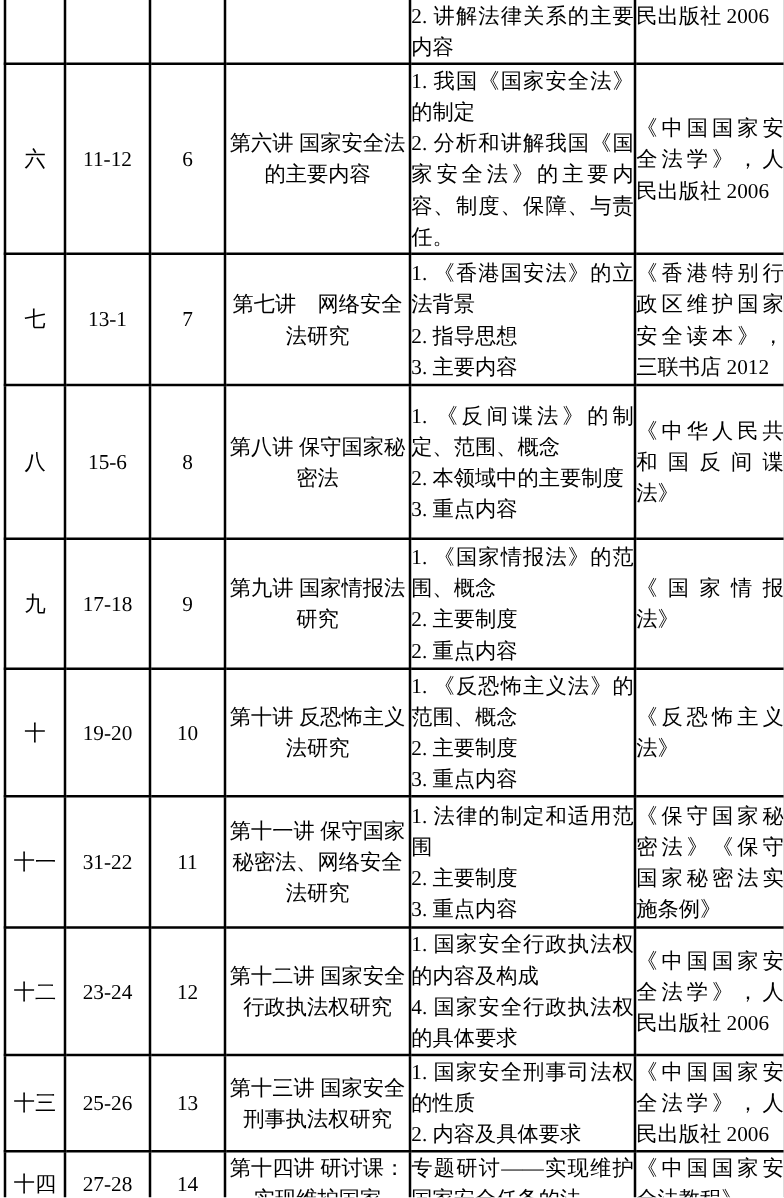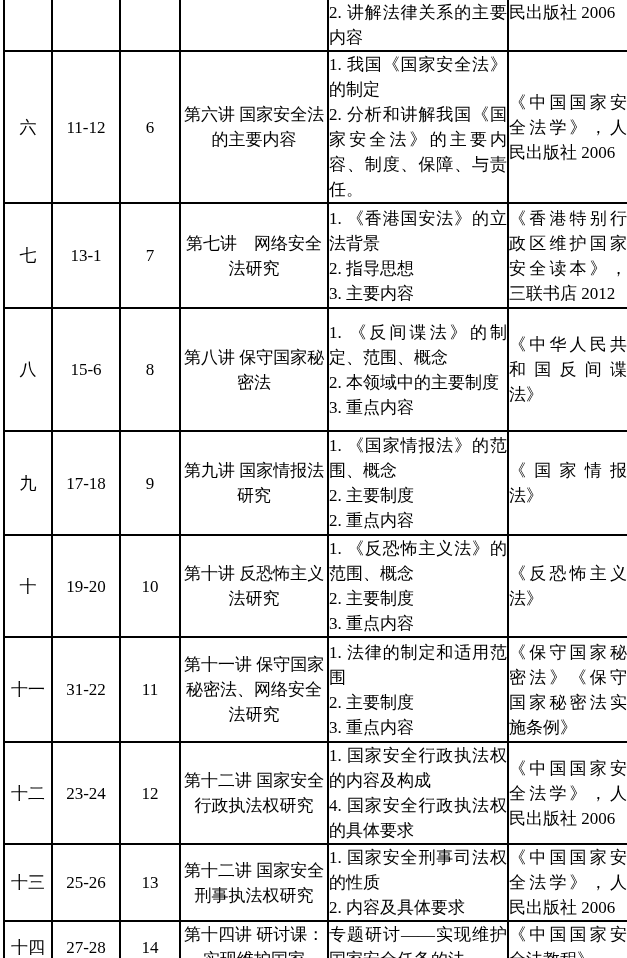--- a/index.html
+++ b/index.html
@@ -170,21 +170,21 @@
           <td class="content">
             <div class="item">1. 国家安全行政执法权的内容及构成</div>
             <div class="item">4. 国家安全行政执法权的具体要求</div>
           </td>
           <td class="reference">《中国国家安全法学》，人民出版社 2006</td>
         </tr>
         <tr>
           <td class="week">十三</td>
           <td class="sessions">25-26</td>
           <td class="number">13</td>
-          <td class="title">第十二讲 国家安全刑事执法权研究</td>
+          <td class="title">第十三讲 国家安全刑事执法权研究</td>
           <td class="content">
             <div class="item">1. 国家安全刑事司法权的性质</div>
             <div class="item">2. 内容及具体要求</div>
           </td>
           <td class="reference">《中国国家安全法学》，人民出版社 2006</td>
         </tr>
         <tr>
           <td class="week">十四</td>
           <td class="sessions">27-28</td>
           <td class="number">14</td>

